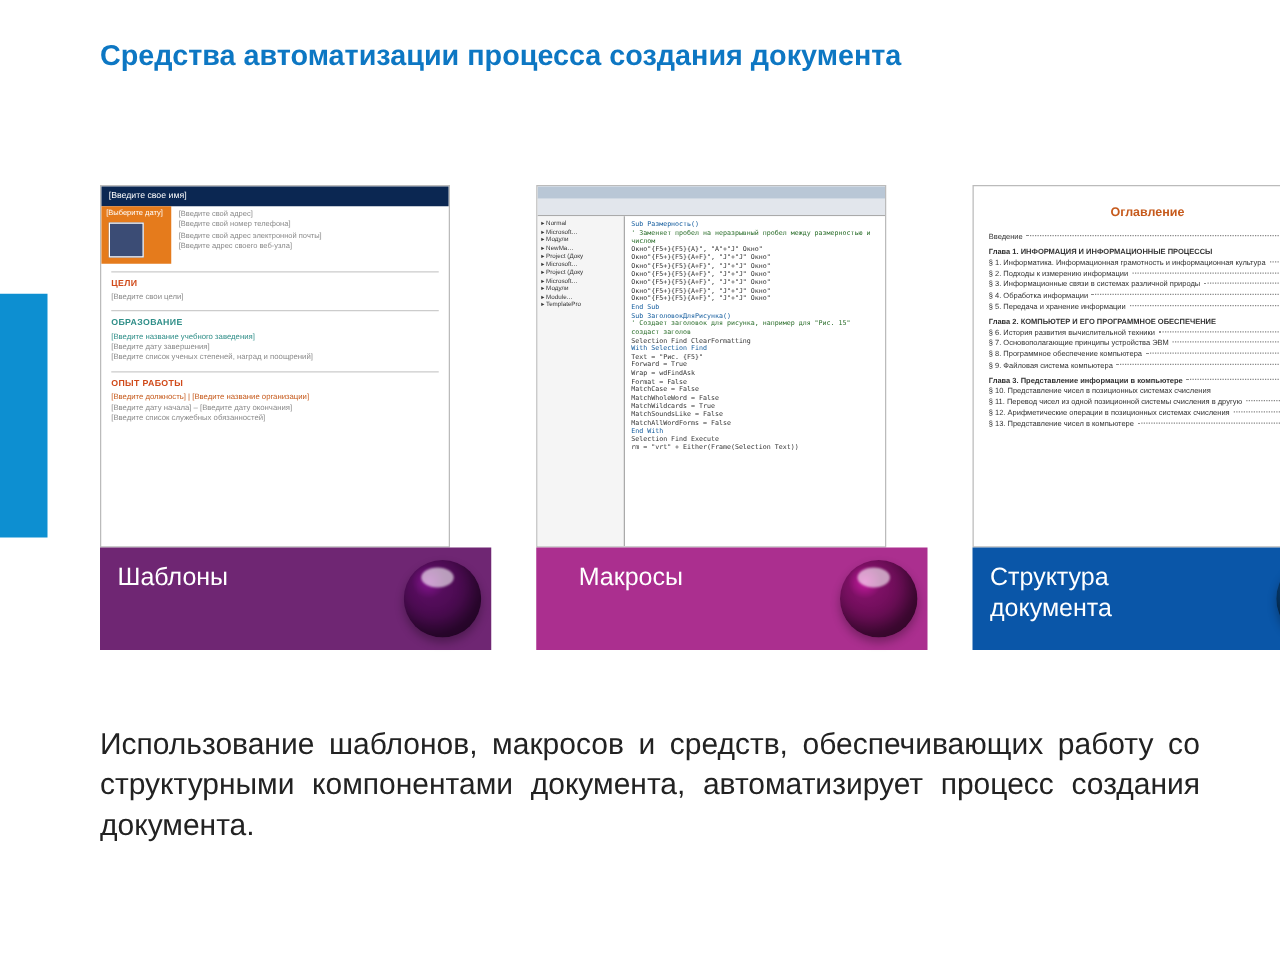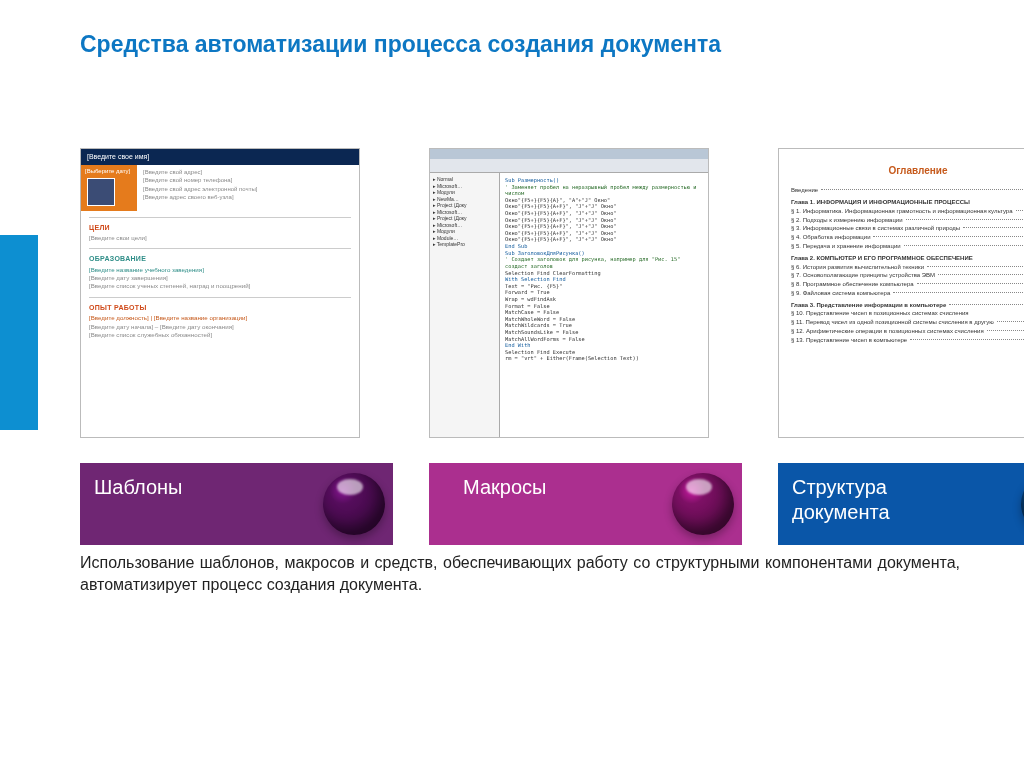--- a/index.html
+++ b/index.html
@@ -54,21 +54,20 @@
   }
   .label-bar {
     height: 82px;
     display: flex;
     align-items: flex-start;
     justify-content: space-between;
     padding: 12px 10px 0 14px;
     color: #fff;
     font-size: 20px;
     position: relative;
-    margin-top: 25px;
   }
   .label-text { max-width: 180px; line-height: 1.25; }
   .c1 .label-bar { background: #6f2673; }
   .c2 .label-bar { background: #ab2f8f; padding-left: 34px; }
   .c3 .label-bar { background: #0a56a8; }
   .orb {
     width: 62px;
     height: 62px;
     border-radius: 50%;
     position: absolute;
@@ -85,23 +84,23 @@
     position: absolute;
     top: 6px; left: 14px;
     width: 26px; height: 16px;
     border-radius: 50%;
     background: rgba(255,255,255,0.6);
     filter: blur(1px);
   }
   .body-text {
     position: absolute;
     left: 80px;
-    top: 552px;
+    top: 580px;
     width: 880px;
-    font-size: 16px;
+    font-size: 24px;
     color: #222;
     text-align: justify;
     line-height: 1.35;
   }
 
   
   .t1 { padding: 0; }
   .t1 .top { background:#0b2752; color:#fff; font-size:7px; padding:4px 6px; }
   .t1 .row { display:flex; }
   .t1 .lt { width:56px; background:#e57b1c; color:#fff; font-size:6px; padding:3px 4px; }

